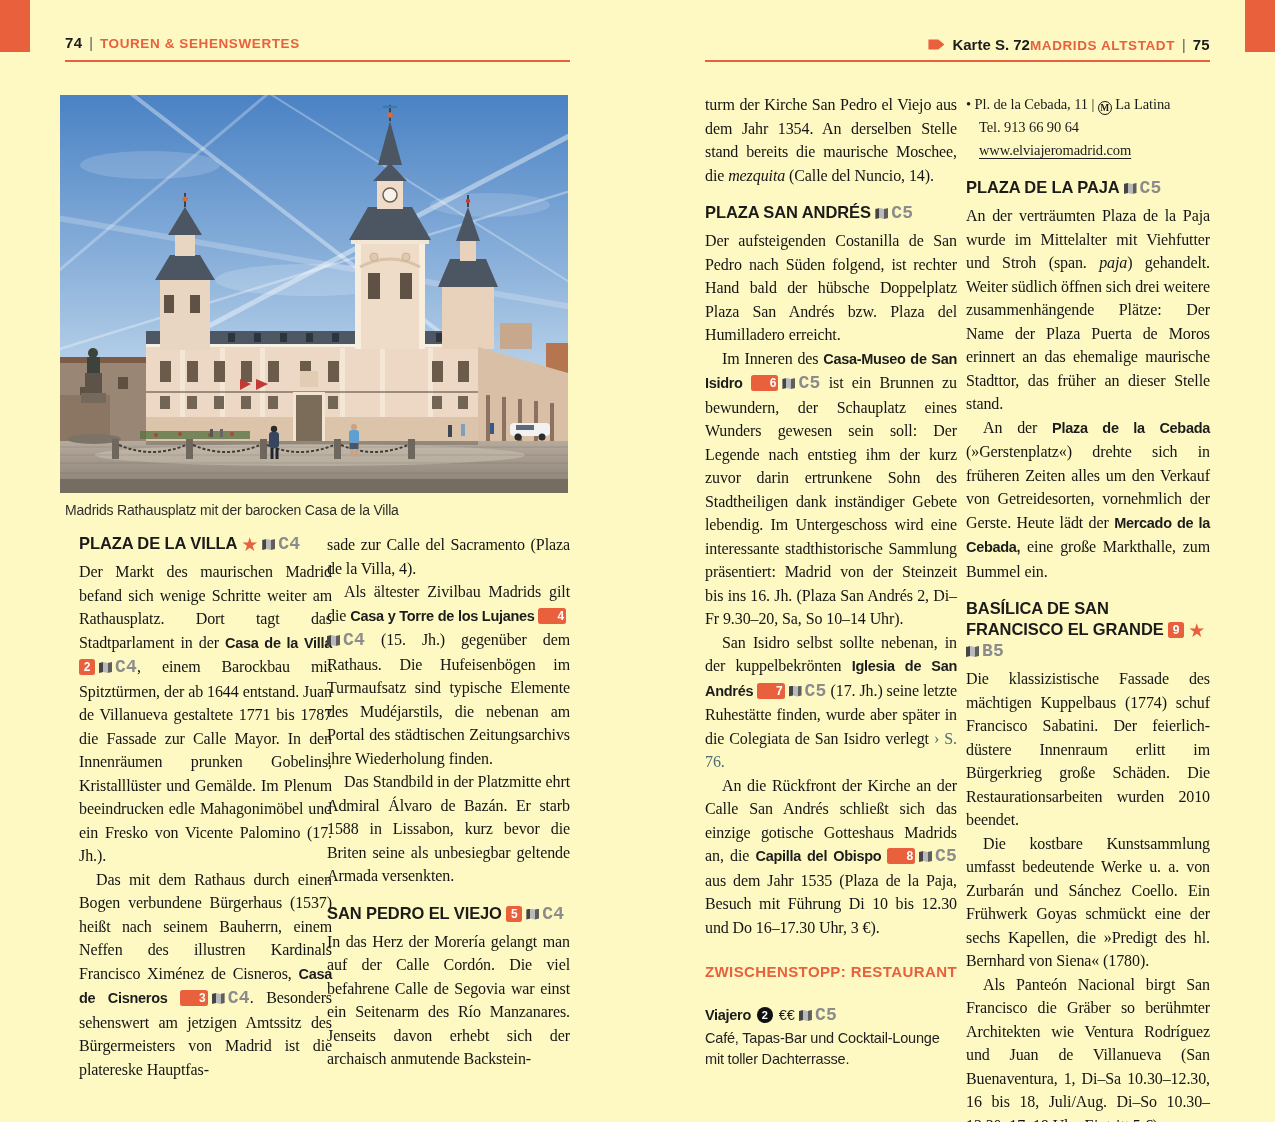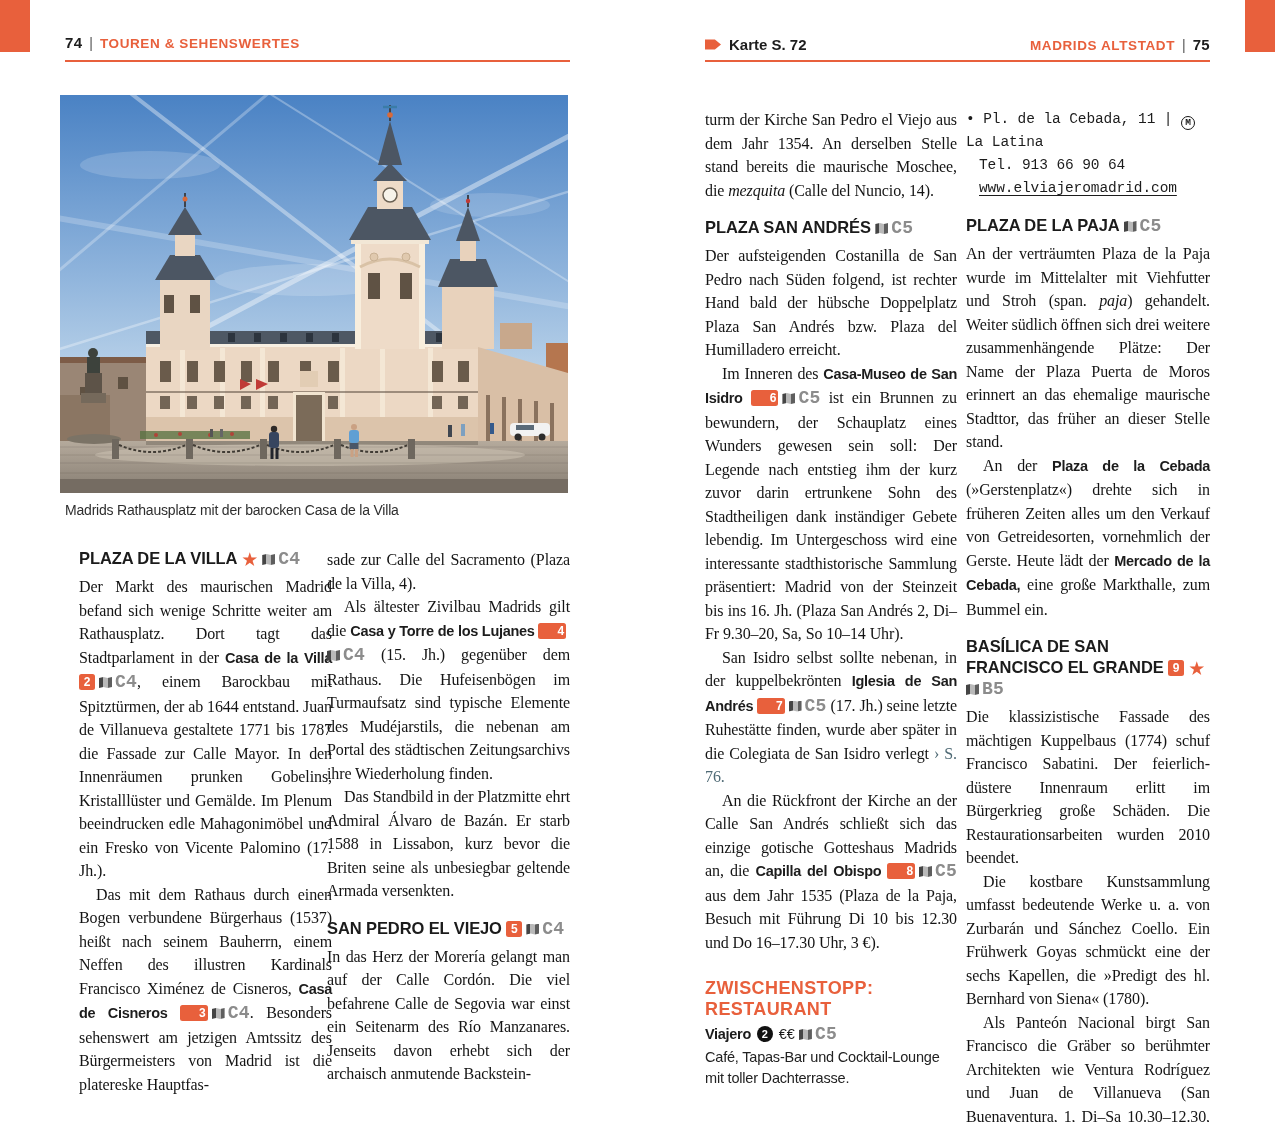--- a/index.html
+++ b/index.html
@@ -3,30 +3,30 @@
 <meta charset="utf-8">
 <style>
   :root{
     --accent:#E8603C;
     --gridref:#8C8C8C;
     --xref:#4F6A75;
   }
   *{box-sizing:border-box;margin:0;padding:0;}
   body{background:#888;}
   .page{
-    position:relative;width:1275px;height:1122px;background:#ffffff;
+    position:relative;width:1275px;height:1122px;background:#fef9c3;
     font-family:"Liberation Serif",serif;color:#141414;overflow:hidden;margin:0 auto;
   }
   .corner-block{position:absolute;top:0;width:30px;height:52px;background:var(--accent,#E8603C);}
   .corner-block.left{left:0;} .corner-block.right{right:0;}
 
   
   .runhead{position:absolute;top:34px;height:22px;font-family:"Liberation Sans",sans-serif;}
   .runhead.left{left:65px;width:505px;}
-  .runhead.right{left:705px;width:505px;display:flex;justify-content:space-between;align-items:center;}
+  .runhead.right{left:705px;width:505px;display:flex;justify-content:flex-end;align-items:center;}
   .pageno{font-weight:bold;font-size:15px;color:#1d1d1d;letter-spacing:.3px;}
   .pipe{color:#555;font-weight:400;margin:0 7px;font-size:14px;}
   .section-label{color:var(--accent,#E8603C);font-weight:bold;font-size:13.5px;letter-spacing:.6px;}
   .maptag-icon{display:inline-block;width:16px;height:13px;background:var(--accent,#E8603C);
     clip-path:polygon(0 12%,62% 12%,100% 50%,62% 88%,0 88%);vertical-align:-1px;margin-right:8px;}
   .karte-label{font-weight:bold;font-size:15px;color:#1d1d1d;}
   .rule{position:absolute;top:60px;height:2px;background:var(--accent,#E8603C);}
   .rule.left{left:65px;width:505px;} .rule.right{left:705px;width:505px;}
 
   
@@ -41,44 +41,44 @@
   .col-2{left:327px;top:533px;width:243px;}
   .col-3{left:705px;top:93px;width:252px;}
   .col-4{left:966px;top:93px;width:244px;}
 
   .body-para{font-size:16px;line-height:23.5px;letter-spacing:-.1px;color:#141414;}
   .body-para.indent{text-indent:17px;}
   .bsans{font-family:"Liberation Sans",sans-serif;font-weight:bold;font-size:14.5px;letter-spacing:-.3px;color:#1c1c1c;}
 
   .entry-heading{font-family:"Liberation Sans",sans-serif;font-weight:bold;font-size:16.5px;
     line-height:21px;color:#1b1b1b;margin:15px 0 5px;letter-spacing:-.1px;text-align:left;}
-  .col > :first-child{margin-top:15px;}
+  .col > :first-child{margin-top:0;}
 
   .badge{display:inline-block;min-width:16px;height:16px;padding:0 2px;background:var(--accent,#E8603C);
     color:#fff;font-family:"Liberation Sans",sans-serif;font-weight:bold;font-size:12px;line-height:16px;
     text-align:center;border-radius:2.5px;vertical-align:1px;margin-right:4px;}
   .circle-badge{display:inline-block;width:16px;height:16px;background:#111;color:#fff;border-radius:50%;
     font-family:"Liberation Sans",sans-serif;font-weight:bold;font-size:11px;line-height:16px;text-align:center;
     vertical-align:1px;margin:0 2px;}
   .star-icon{color:var(--accent,#E8603C);font-family:"DejaVu Sans",sans-serif;font-size:19px;
     vertical-align:-2px;margin-right:4px;line-height:1;}
   .map-chip{font-family:Liberation Mono, monospace;font-weight:bold;font-size:18px;
     color:var(--gridref,#8C8C8C);letter-spacing:.2px;white-space:nowrap;}
   .map-icon{display:inline-block;width:13px;height:11px;margin-right:3px;vertical-align:-1px;
     background:linear-gradient(90deg,#454545 0 34%,#b9b9b9 34% 66%,#5e5e5e 66% 100%);
     clip-path:polygon(0 10%,34% 0,66% 10%,100% 0,100% 90%,66% 100%,34% 90%,0 100%);}
   .xref{color:var(--xref,#4F6A75);}
   i{font-style:italic;}
 
-  .stop-heading{font-family:"Liberation Sans",sans-serif;font-weight:bold;font-size:18px;
-    color:var(--accent,#E8603C);letter-spacing:.4px;margin:24px 0 3px;text-align:left;}
+  .stop-heading{font-family:"Liberation Sans",sans-serif;font-weight:bold;font-size:15px;
+    color:var(--accent,#E8603C);letter-spacing:.4px;margin:24px 0 24px;text-align:left;}
   .stop-line{font-family:"Liberation Sans",sans-serif;font-size:14.5px;line-height:22px;color:#1c1c1c;text-align:left;}
   .stop-text{font-family:"Liberation Sans",sans-serif;font-size:14.5px;line-height:21px;color:#222;
     letter-spacing:-.2px;text-align:left;margin-top:2px;}
-  .info-line{font-family:Liberation Mono, monospace;font-size:14.5px;line-height:23px;color:#1c1c1c;
+  .info-line{font-family:Liberation Serif, serif;font-size:14.5px;line-height:23px;color:#1c1c1c;
     letter-spacing:-.1px;text-align:left;}
   .info-line.indent{padding-left:13px;}
   .metro-icon{display:inline-block;width:14px;height:14px;border:1.4px solid #151515;border-radius:50%;
     font-weight:bold;font-size:9.5px;line-height:12px;text-align:center;vertical-align:-2px;color:#151515;}
   .link-underline{text-decoration:underline;text-underline-offset:3px;}
 </style>
 </head>
 <body>
 
 <div class="page">

